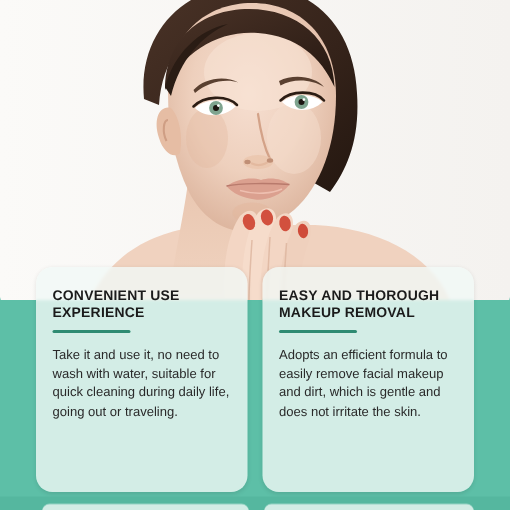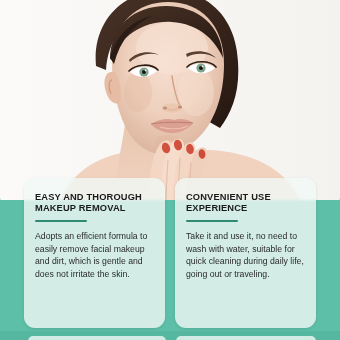--- a/index.html
+++ b/index.html
@@ -241,29 +241,29 @@
           <path d="M 180,158 C 179,176 178,190 178,200" fill="none" stroke="#dcb49d" stroke-width="1" opacity="0.8"></path>
           <path d="M 191,162 C 190,178 189,190 189,200" fill="none" stroke="#dcb49d" stroke-width="1" opacity="0.8"></path>
         </g>
       </g>
     </svg>
   </div>
 
   <div class="cards">
 
     <div class="card">
+      <h3 class="card-title">CONVENIENT USE EXPERIENCE</h3>
+      <div class="card-rule"></div>
+      <p class="card-body">Take it and use it, no need to wash with water, suitable for quick cleaning during daily life, going out or traveling.</p>
+    </div>
+
+    <div class="card">
       <h3 class="card-title">EASY AND THOROUGH MAKEUP REMOVAL</h3>
       <div class="card-rule"></div>
       <p class="card-body">Adopts an efficient formula to easily remove facial makeup and dirt, which is gentle and does not irritate the skin.</p>
     </div>
-
-    <div class="card">
-      <h3 class="card-title">CONVENIENT USE EXPERIENCE</h3>
-      <div class="card-rule"></div>
-      <p class="card-body">Take it and use it, no need to wash with water, suitable for quick cleaning during daily life, going out or traveling.</p>
-    </div>
   </div>
 
   <div class="bottom-band"></div>
   <div class="peek left"></div>
   <div class="peek right"></div>
 
 </div>
 
 </body></html>

